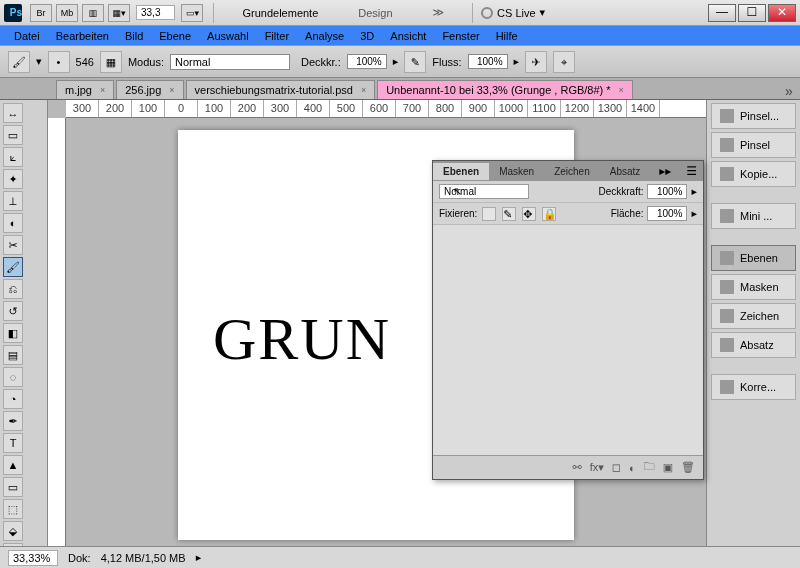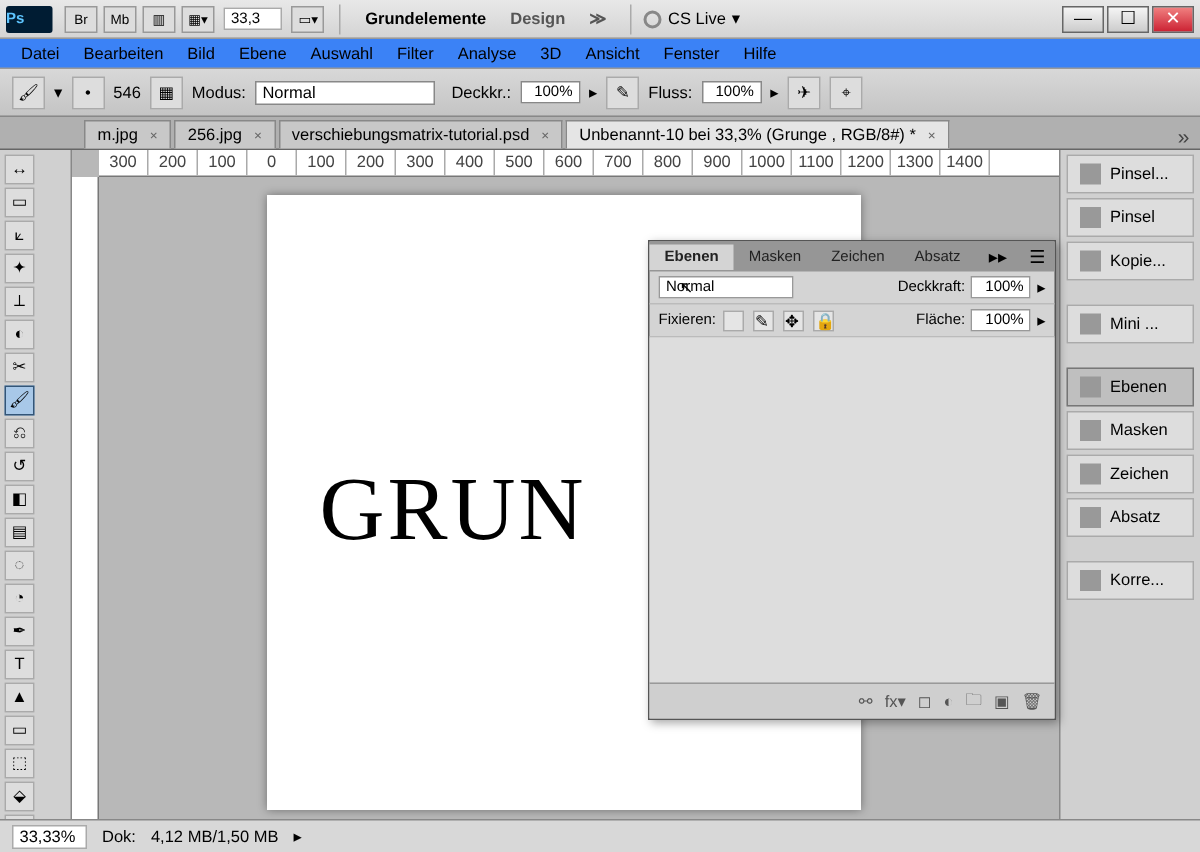--- a/index.html
+++ b/index.html
@@ -1,40 +1,40 @@
 <!DOCTYPE html>
 <html><head>
 <meta charset="utf-8">
 <style>
 *{margin:0;padding:0;box-sizing:border-box;font-family:Tahoma,Arial,sans-serif;font-size:11px;}
 body{background:#b8b8b8;width:800px;height:568px;overflow:hidden;position:relative;}
 .titlebar{height:26px;background:linear-gradient(#e8e8e8,#d4d4d4);display:flex;align-items:center;padding:0 4px;border-bottom:1px solid #999;}
-.titlebar .logo{width:31px;height:18px;background:#001c33;color:#5ec5ff;font-weight:bold;text-align:left;line-height:18px;font-size:10px;border-radius:2px;margin-right:6px;}
+.titlebar .logo{width:18px;height:18px;background:#001c33;color:#5ec5ff;font-weight:bold;text-align:right;line-height:18px;font-size:10px;border-radius:2px;margin-right:6px;}
 .titlebar .tb-btn{width:22px;height:18px;background:#ddd;border:1px solid #999;margin:0 2px;text-align:center;line-height:16px;font-size:9px;cursor:pointer;}
 .titlebar .tb-sel{background:#fff;border:1px solid #aaa;padding:1px 14px 1px 4px;margin:0 4px;font-size:10px;}
 .titlebar .sep{width:1px;height:20px;background:#aaa;margin:0 8px;}
-.titlebar .workspace{font-weight:bold;color:#555;margin:0 8px;cursor:pointer;}
+.titlebar .workspace{font-weight:normal;color:#555;margin:0 20px;cursor:pointer;}
 .titlebar .workspace.active{color:#000;}
 .titlebar .spacer{flex:1;}
 .titlebar .cslive{display:flex;align-items:center;gap:4px;margin-right:8px;}
 .titlebar .cslive .circ{width:12px;height:12px;border:2px solid #888;border-radius:50%;}
 .winbtns{display:flex;gap:2px;}
 .winbtns div{width:28px;height:18px;border:1px solid #666;text-align:center;line-height:14px;font-size:12px;}
 .winbtns .min,.winbtns .max{background:linear-gradient(#f5f5f5,#ccc);}
 .winbtns .close{background:linear-gradient(#f08080,#c23);color:#fff;}
 .menubar{height:20px;background:#3b82f6;display:flex;align-items:center;padding:0 6px;border-bottom:1px solid #999;}
 .menubar span{padding:2px 8px;cursor:pointer;}
 .optbar{height:32px;background:linear-gradient(#d8d8d8,#c4c4c4);display:flex;align-items:center;padding:0 8px;border-bottom:1px solid #888;gap:6px;}
 .optbar .ico{width:22px;height:22px;border:1px solid #aaa;background:#ddd;text-align:center;line-height:20px;}
 .optbar .lbl{font-size:11px;}
 .optbar .drop{background:#fff;border:1px solid #888;padding:1px 20px 1px 4px;font-size:11px;}
 .optbar .pct{background:#fff;border:1px solid #888;padding:1px 4px;width:40px;text-align:right;font-size:10px;}
 .tabs{height:22px;background:#b0b0b0;display:flex;align-items:flex-end;padding-left:56px;border-bottom:1px solid #666;}
 .tab{background:#c8c8c8;border:1px solid #888;border-bottom:none;padding:3px 8px;margin-right:2px;font-size:10px;cursor:pointer;display:flex;align-items:center;gap:4px;}
-.tab.active{background:#e5e5e5;}
+.tab.active{background:#f9a8d4;}
 .tab .x{font-size:9px;color:#666;margin-left:4px;}
 .tabs .arr{margin-left:auto;width:22px;text-align:center;font-size:14px;color:#444;}
 .workarea{position:absolute;left:0;top:100px;right:0;bottom:22px;display:flex;}
 .toolbox{width:48px;background:#d0d0d0;border-right:1px solid #888;padding:2px;}
 .toolbox .tool{width:20px;height:20px;border:1px solid #aaa;background:#ddd;display:inline-block;margin:1px;text-align:center;line-height:18px;font-size:11px;cursor:pointer;}
 .toolbox .tool.sel{background:#a8c8e8;border-color:#357;}
 .canvas-area{flex:1;background:#b8b8b8;position:relative;overflow:hidden;}
 .ruler-h{position:absolute;top:0;left:18px;right:0;height:18px;background:#fff;border-bottom:1px solid #777;font-size:7px;display:flex;overflow:hidden;}
 .ruler-h div{width:33px;border-right:1px solid #aaa;text-align:center;padding-top:2px;color:#444;}
 .ruler-v{position:absolute;top:18px;left:0;width:18px;bottom:0;background:#fff;border-right:1px solid #777;}

